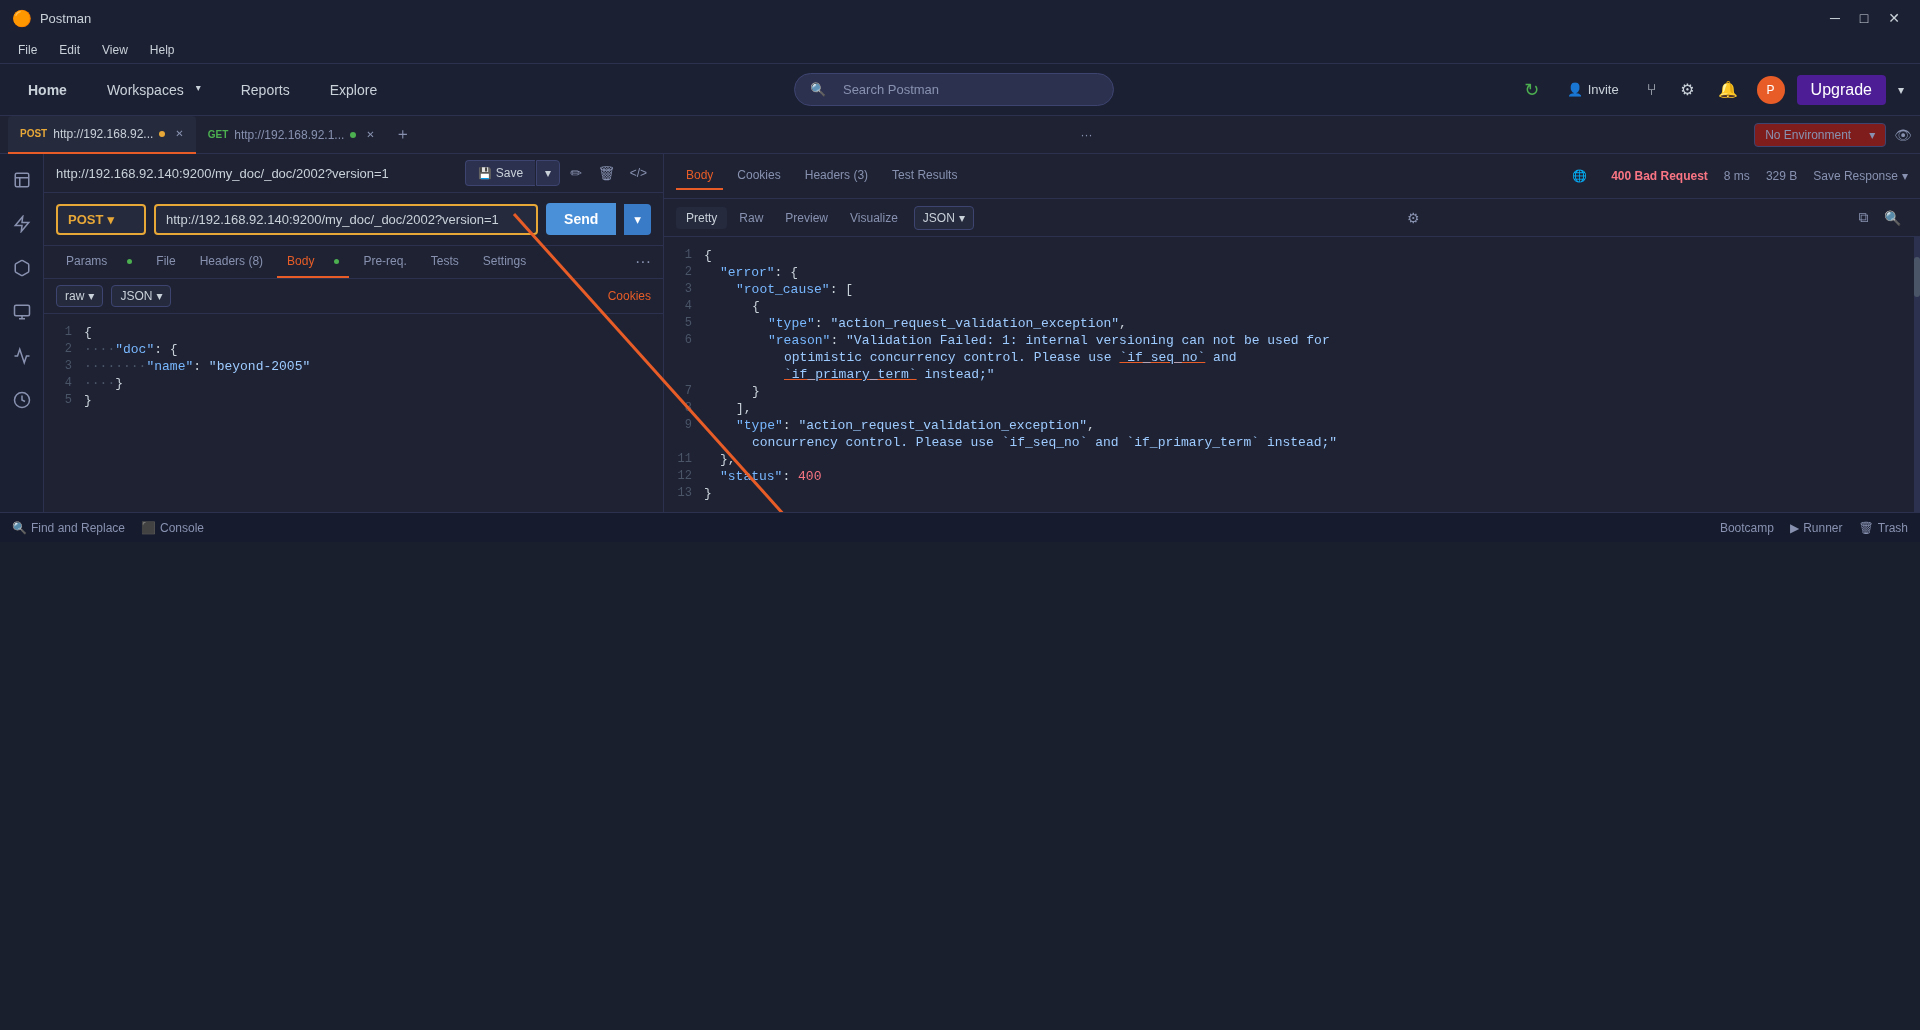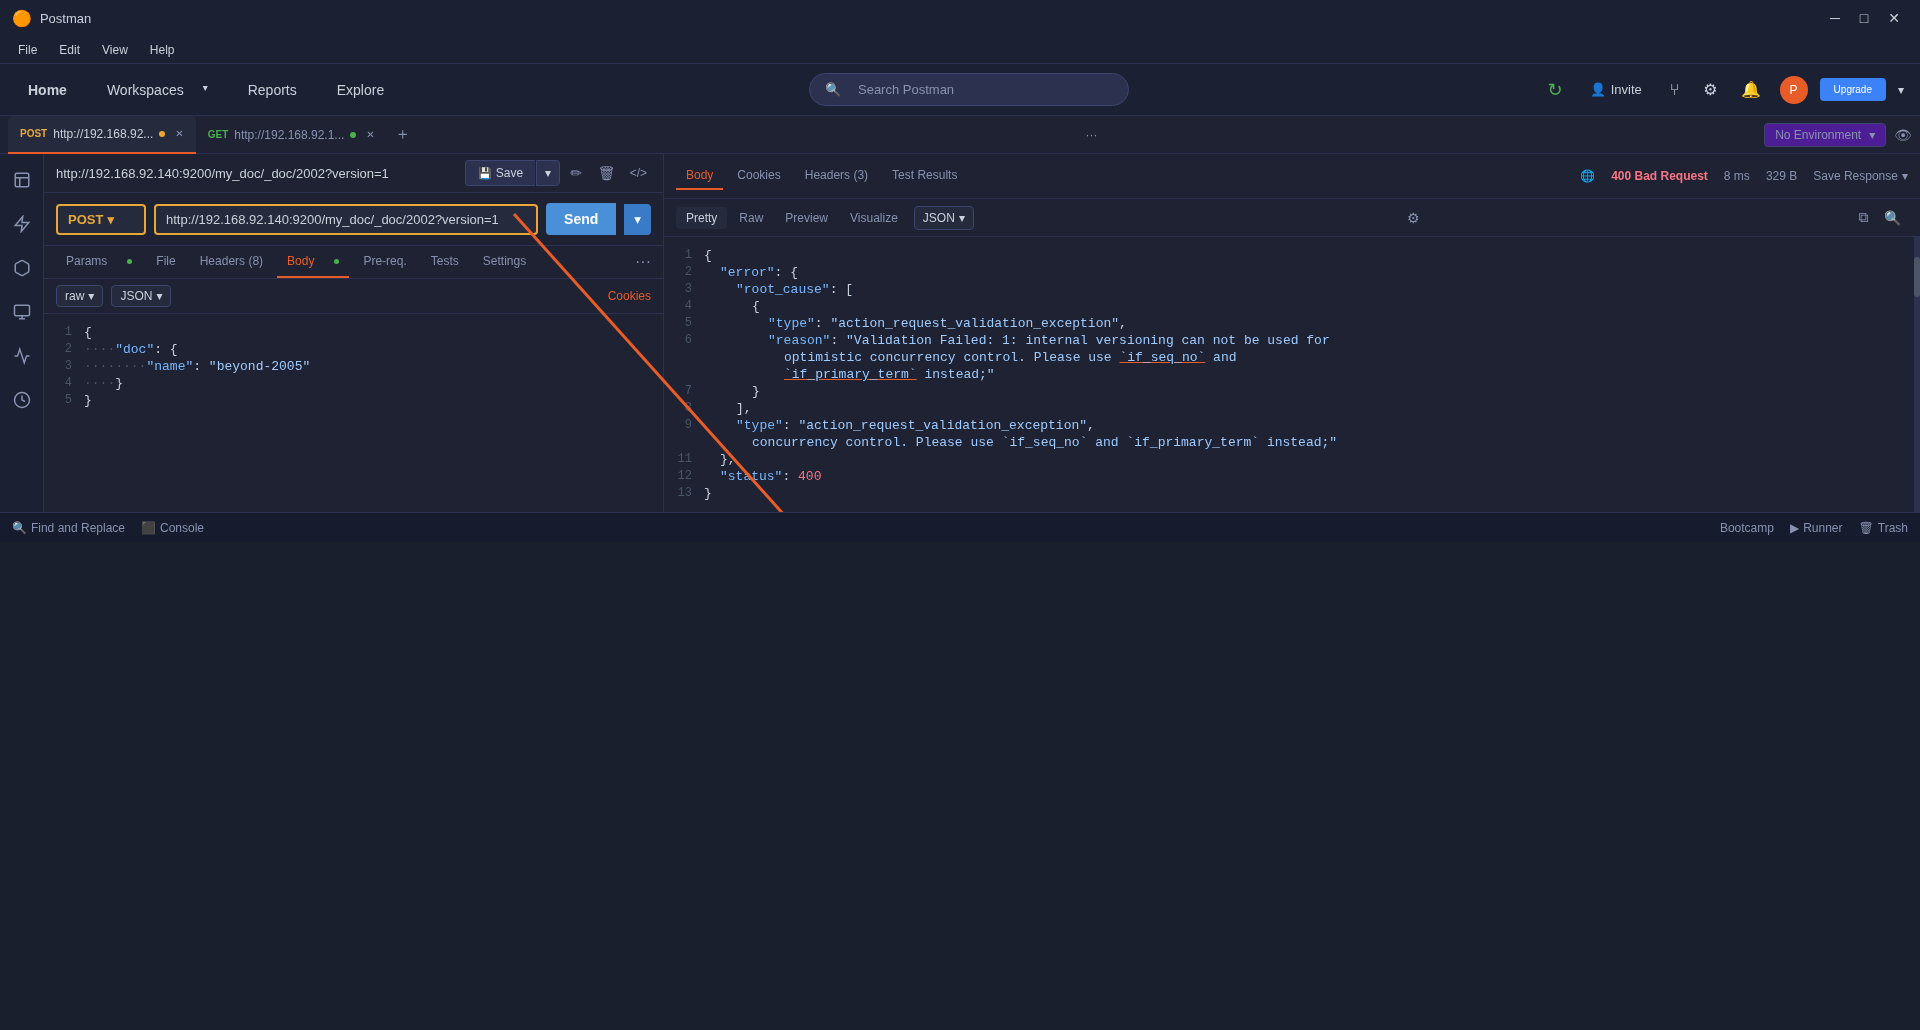--- a/index.html
+++ b/index.html
@@ -7,43 +7,43 @@
     .win-ctrl { background: none; border: none; color: #c9d1d9; font-size: 14px; cursor: pointer; padding: 2px 8px; }
 
     
     .menubar { background: #1c2033; height: 28px; display: flex; align-items: center; padding: 0 8px; gap: 2px; border-bottom: 1px solid #2d3150; }
     .menu-item { color: #c9d1d9; font-size: 12px; padding: 3px 10px; cursor: pointer; border-radius: 3px; }
 
     
     .navbar { background: #1c2033; height: 52px; display: flex; align-items: center; padding: 0 16px; border-bottom: 1px solid #2d3150; }
     .nav-left { display: flex; align-items: center; gap: 16px; }
     .nav-home { color: #c9d1d9; font-size: 14px; font-weight: 600; cursor: pointer; padding: 6px 12px; border-radius: 4px; }
-    .nav-workspaces { display: flex; align-items: flex-start; gap: 19px; color: #c9d1d9; font-size: 14px; cursor: pointer; padding: 6px 12px; border-radius: 4px; }
+    .nav-workspaces { display: flex; align-items: flex-start; gap: 12px; color: #c9d1d9; font-size: 14px; cursor: pointer; padding: 6px 12px; border-radius: 4px; }
     .nav-reports { color: #c9d1d9; font-size: 14px; cursor: pointer; padding: 6px 12px; border-radius: 4px; }
     .nav-explore { color: #c9d1d9; font-size: 14px; cursor: pointer; padding: 6px 12px; border-radius: 4px; }
     .search-bar { flex: 1; display: flex; justify-content: center; }
     .search-input { background: #2d3150; border: 1px solid #3d4470; border-radius: 20px; padding: 8px 16px; color: #8892b0; font-size: 13px; width: 320px; display: flex; align-items: center; gap: 8px; cursor: pointer; }
     .nav-right { display: flex; align-items: center; gap: 12px; margin-left: auto; }
     .nav-icon-btn { background: none; border: none; color: #c9d1d9; cursor: pointer; padding: 6px; border-radius: 4px; font-size: 16px; display: flex; align-items: center; }
     .invite-btn { display: flex; align-items: center; gap: 4px; color: #c9d1d9; font-size: 13px; cursor: pointer; padding: 6px 10px; border-radius: 4px; }
-    .upgrade-btn { background: #3b82f6; color: white; border: none; border-radius: 4px; padding: 6px 14px; font-size: 10px; cursor: pointer; font-weight: 500; }
+    .upgrade-btn { background: #4c1d95; color: white; border: none; border-radius: 4px; padding: 6px 14px; font-size: 16px; cursor: pointer; font-weight: 500; }
 
     
     .tabs-bar { background: #1e2233; height: 38px; display: flex; align-items: center; padding: 0 8px; border-bottom: 1px solid #2d3150; }
     .tab { display: flex; align-items: center; gap: 6px; padding: 6px 12px; border-radius: 4px 4px 0 0; cursor: pointer; font-size: 12px; color: #8892b0; position: relative; height: 38px; }
     .tab.active { background: #252a3d; color: #c9d1d9; border-bottom: 2px solid #e85d27; }
     .tab-method { font-size: 10px; font-weight: 700; }
     .tab-method.post { color: #e8a838; }
     .tab-method.get { color: #4caf50; }
     .tab-dot { width: 6px; height: 6px; border-radius: 50%; background: #e8a838; }
     .tab-dot.get { background: #4caf50; }
     .tab-close { color: #8892b0; font-size: 10px; margin-left: 4px; }
     .tab-add { background: none; border: none; color: #8892b0; cursor: pointer; padding: 4px 8px; font-size: 16px; }
     .tab-more { background: none; border: none; color: #8892b0; cursor: pointer; padding: 4px 8px; font-size: 12px; margin-left: auto; }
-    .env-select { margin-left: auto; background: #4c1d95; border: 1px solid #3d4470; border-radius: 4px; padding: 4px 10px; color: #8892b0; font-size: 12px; cursor: pointer; display: flex; align-items: center; gap: 8px; }
+    .env-select { margin-left: auto; background: #7f1d1d; border: 1px solid #3d4470; border-radius: 4px; padding: 4px 10px; color: #8892b0; font-size: 12px; cursor: pointer; display: flex; align-items: center; gap: 18px; }
 
     
     .sidebar { width: 44px; background: #1c2033; border-right: 1px solid #2d3150; display: flex; flex-direction: column; align-items: center; padding: 8px 0; gap: 8px; }
     .sidebar-icon { width: 36px; height: 36px; display: flex; align-items: center; justify-content: center; color: #8892b0; cursor: pointer; border-radius: 4px; font-size: 16px; }
 
     
     .request-panel { flex: 1; background: #1e2233; display: flex; flex-direction: column; border-right: 1px solid #2d3150; min-width: 0; max-width: 620px; }
     .save-btn { display: flex; align-items: center; gap: 1px; }
     .save-main { background: #2d3150; border: 1px solid #3d4470; border-right: none; border-radius: 4px 0 0 4px; padding: 5px 12px; color: #c9d1d9; font-size: 12px; cursor: pointer; display: flex; align-items: center; gap: 4px; }
     .save-dropdown { background: #2d3150; border: 1px solid #3d4470; border-radius: 0 4px 4px 0; padding: 5px 8px; color: #c9d1d9; font-size: 12px; cursor: pointer; }
@@ -78,21 +78,21 @@
     .bracket { color: #c9d1d9; }
     .dots { color: #4a5568; }
 
     
     .response-panel { flex: 1; background: #1e2233; display: flex; flex-direction: column; min-width: 0; }
     .resp-header { display: flex; align-items: center; padding: 8px 12px; border-bottom: 1px solid #2d3150; gap: 4px; }
     .resp-tabs { display: flex; gap: 4px; }
     .resp-tab { padding: 6px 10px; font-size: 12px; color: #8892b0; cursor: pointer; border-bottom: 2px solid transparent; }
     .resp-tab.active { color: #e85d27; border-bottom: 2px solid #e85d27; }
     .resp-status { margin-left: auto; display: flex; align-items: center; gap: 16px; font-size: 12px; }
-    .status-badge { color: #f97583; font-weight: 600; }
+    .status-badge { color: #f97583; font-weight: 600; margin-left: 8px; }
     .resp-time { color: #8892b0; }
     .resp-size { color: #8892b0; }
     .save-resp-btn { color: #8892b0; font-size: 12px; cursor: pointer; display: flex; align-items: center; gap: 4px; }
     .resp-toolbar { display: flex; align-items: center; padding: 6px 12px; border-bottom: 1px solid #2d3150; gap: 6px; }
     .resp-format-tabs { display: flex; gap: 2px; }
     .resp-fmt-btn { padding: 4px 10px; font-size: 12px; border-radius: 4px; cursor: pointer; border: none; background: none; color: #8892b0; }
     .resp-fmt-btn.active { background: #252a3d; color: #c9d1d9; }
     .json-select { background: #252a3d; border: 1px solid #3d4470; border-radius: 4px; padding: 4px 8px; color: #c9d1d9; font-size: 12px; cursor: pointer; display: flex; align-items: center; gap: 4px; }
     .resp-tools { margin-left: auto; display: flex; gap: 4px; }
     .resp-tool-btn { background: none; border: none; color: #8892b0; cursor: pointer; font-size: 14px; padding: 4px 6px; }

